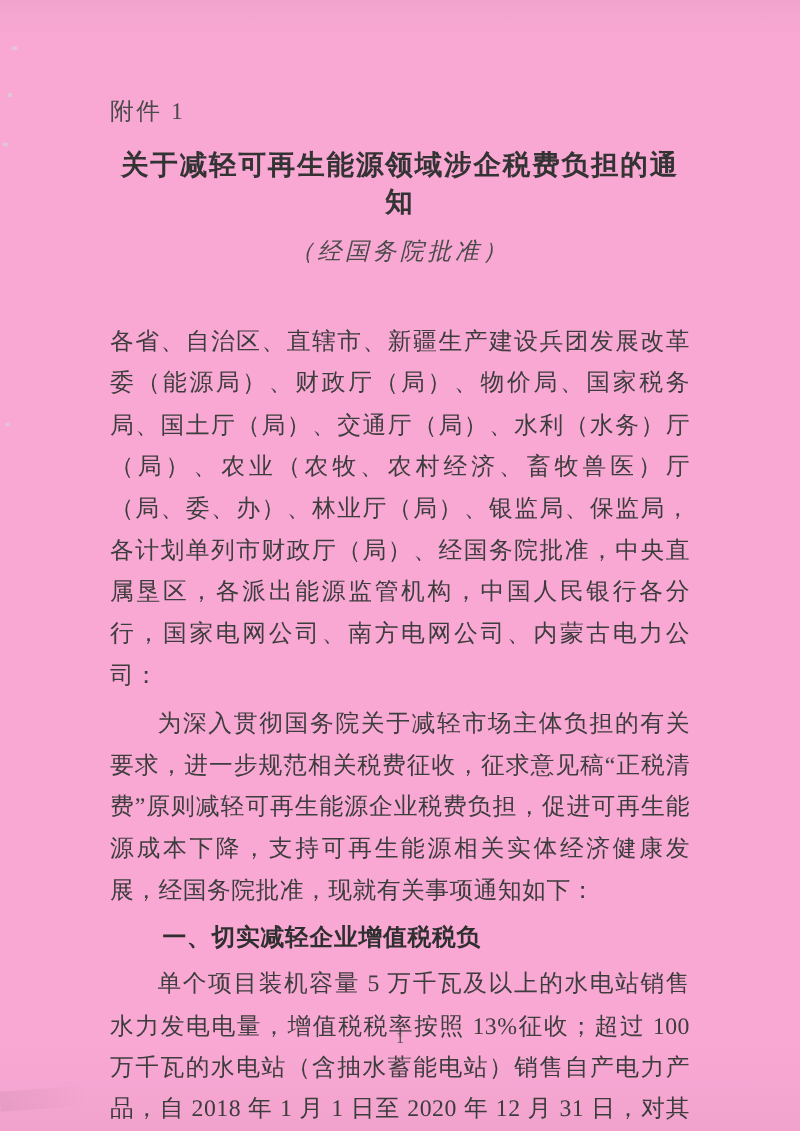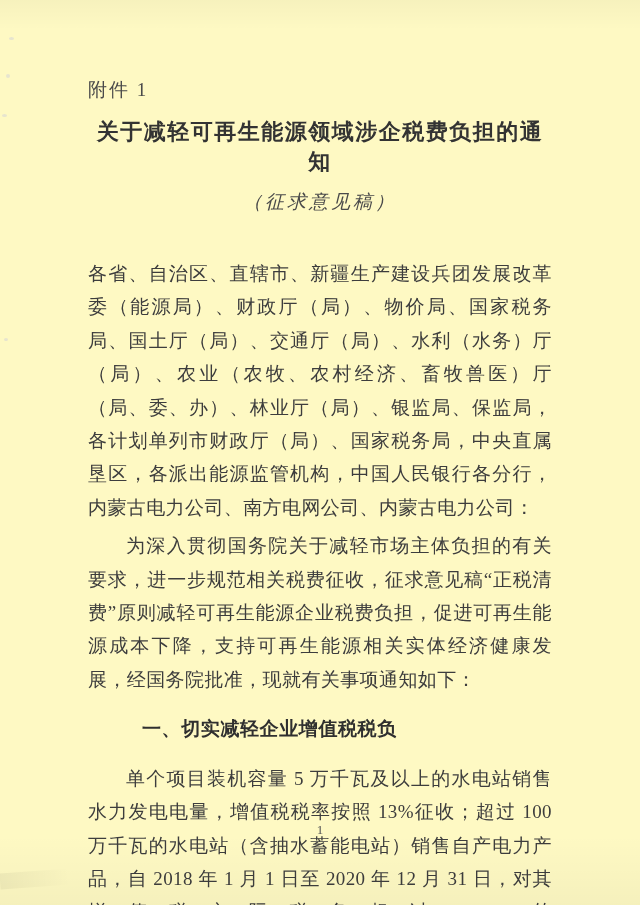--- a/index.html
+++ b/index.html
@@ -6,21 +6,21 @@
     margin: 0;
     padding: 0;
     background: #ffffff;
   }
   .page {
     position: relative;
     width: 640px;
     height: 905px;
     box-sizing: border-box;
     padding: 78px 88px 0 88px;
-    background: #fef9c3;
+    background: #f9a8d4;
     overflow: hidden;
     font-family: "Liberation Serif", "DejaVu Serif", serif;
     color: #3d3d3d;
   }
   
   .page::before {
     content: "";
     position: absolute;
     left: 0; top: 0; right: 0;
     height: 30px;
@@ -70,21 +70,21 @@
   p.recipients {
     margin-top: 42px;
   }
   p.indent {
     text-indent: 2em;
   }
   p.intro {
     margin-top: 5px;
   }
   .section-heading {
-    margin: 16px;
+    margin: 4px;
     font-size: 19px;
     line-height: 33.4px;
     text-indent: 2em;
     text-align: left;
     font-weight: bold;
     letter-spacing: 0.6px;
     color: #2f2f2f;
   }
   p.fill-last {
     text-align-last: justify;
@@ -129,23 +129,23 @@
   <div class="speck s1"></div>
   <div class="speck s2"></div>
   <div class="speck s3"></div>
   <div class="speck s4"></div>
   <div class="smudge"></div>
 
   <div class="attachment">附件 1</div>
 
   <h1 class="title">关于减轻可再生能源领域涉企税费负担的通知</h1>
 
-  <div class="subtitle">（征求意见稿）</div>
+  <div class="subtitle">（经国务院批准）</div>
 
-  <p class="body-text recipients">各省、自治区、直辖市、新疆生产建设兵团发展改革委（能源局）、财政厅（局）、物价局、国家税务局、国土厅（局）、交通厅（局）、水利（水务）厅（局）、农业（农牧、农村经济、畜牧兽医）厅（局、委、办）、林业厅（局）、银监局、保监局，各计划单列市财政厅（局）、国家税务局，中央直属垦区，各派出能源监管机构，中国人民银行各分行，内蒙古电力公司、南方电网公司、内蒙古电力公司：</p>
+  <p class="body-text recipients">各省、自治区、直辖市、新疆生产建设兵团发展改革委（能源局）、财政厅（局）、物价局、国家税务局、国土厅（局）、交通厅（局）、水利（水务）厅（局）、农业（农牧、农村经济、畜牧兽医）厅（局、委、办）、林业厅（局）、银监局、保监局，各计划单列市财政厅（局）、经国务院批准，中央直属垦区，各派出能源监管机构，中国人民银行各分行，国家电网公司、南方电网公司、内蒙古电力公司：</p>
 
   <p class="body-text indent intro">为深入贯彻国务院关于减轻市场主体负担的有关要求，进一步规范相关税费征收，征求意见稿“正税清费”原则减轻可再生能源企业税费负担，促进可再生能源成本下降，支持可再生能源相关实体经济健康发展，经国务院批准，现就有关事项通知如下：</p>
 
   <h2 class="section-heading">一、切实减轻企业增值税税负</h2>
 
   <p class="body-text indent fill-last">单个项目装机容量 5 万千瓦及以上的水电站销售水力发电电量，增值税税率按照 13%征收；超过 100 万千瓦的水电站（含抽水蓄能电站）销售自产电力产品，自 2018 年 1 月 1 日至 2020 年 12 月 31 日，对其增值税实际税负超过 12%的</p>
 
   <div class="page-number">1</div>
 
 </div>

